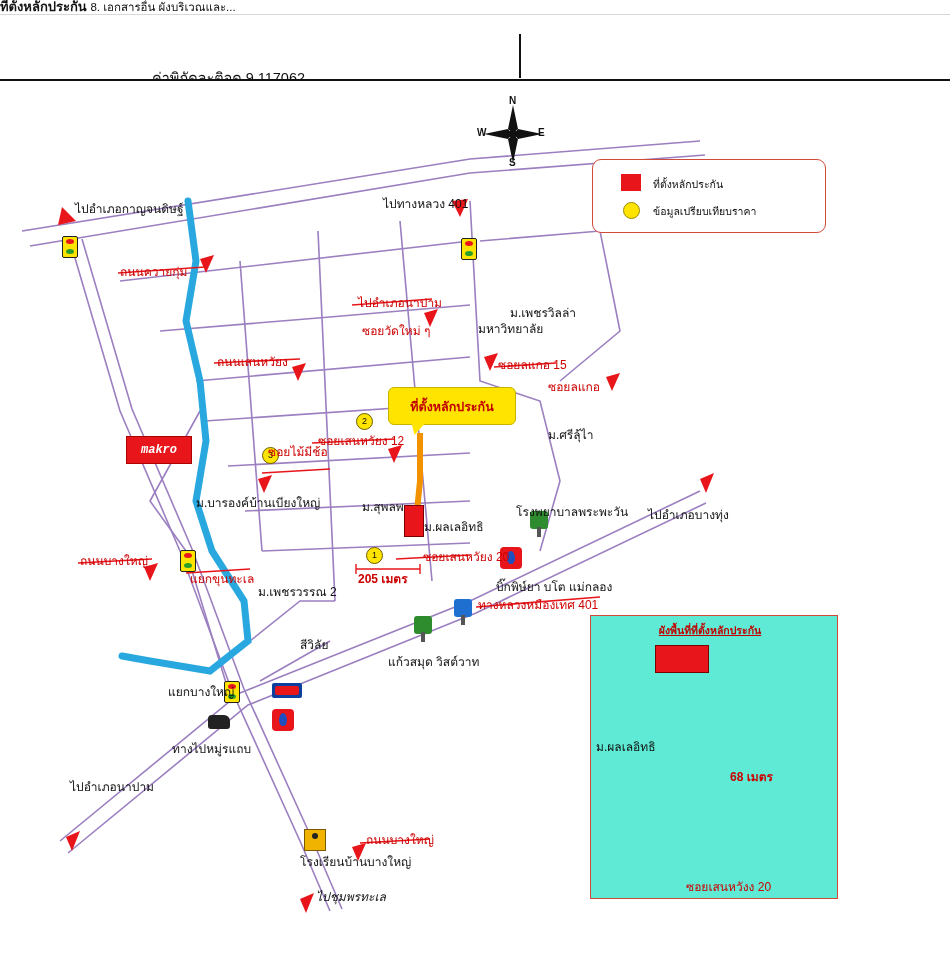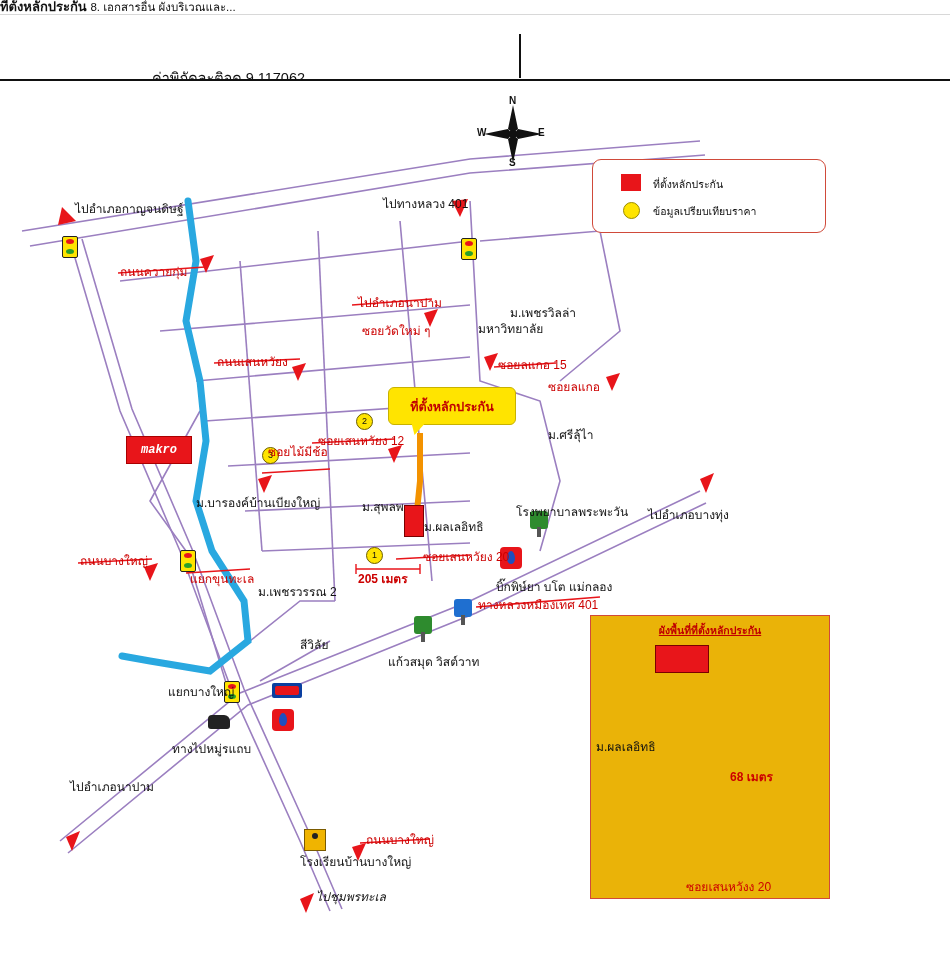--- a/index.html
+++ b/index.html
@@ -38,21 +38,21 @@
   .legend .ci{position:absolute;left:30px;top:42px;width:15px;height:15px;border-radius:50%;background:#ffe400;border:1px solid #9a8b00;}
   .legend .t1{left:60px;top:16px;}
   .legend .t2{left:60px;top:43px;}
 
   
   .callout{position:absolute;left:388px;top:306px;width:126px;height:36px;background:#ffe400;border:1px solid #c8b200;border-radius:6px;}
   .callout span{position:absolute;left:0;top:9px;width:126px;text-align:center;font-size:12.5px;font-weight:bold;color:#c00000;}
   .callout-tail{position:absolute;left:411px;top:340px;width:16px;height:14px;background:#ffe400;clip-path:polygon(0 0,100% 0,22% 100%);}
 
   
-  .inset{position:absolute;left:590px;top:534px;width:238px;height:282px;border:1px solid #d04a3a;background:#eab308;}
+  .inset{position:absolute;left:590px;top:534px;width:238px;height:282px;border:1px solid #d04a3a;background:#5eead4;padding-left:8px;}
   .inset .ttl{position:absolute;left:0;top:6px;width:238px;text-align:center;font-size:10.5px;font-weight:bold;color:#c00000;text-decoration:underline;}
 
   
   .sig{position:absolute;width:14px;height:20px;background:#ffe400;border:1px solid #222;border-radius:2px;}
   .sig i{position:absolute;left:3px;width:8px;height:5px;border-radius:50%;display:block;}
   .sig i.r{top:2px;background:#e8151a;}
   .sig i.g{top:12px;background:#2aa02a;}
   .subj{position:absolute;width:18px;height:30px;background:#e8151a;border:1px solid #7a0000;}
 
   .poi{position:absolute;width:22px;height:26px;}

